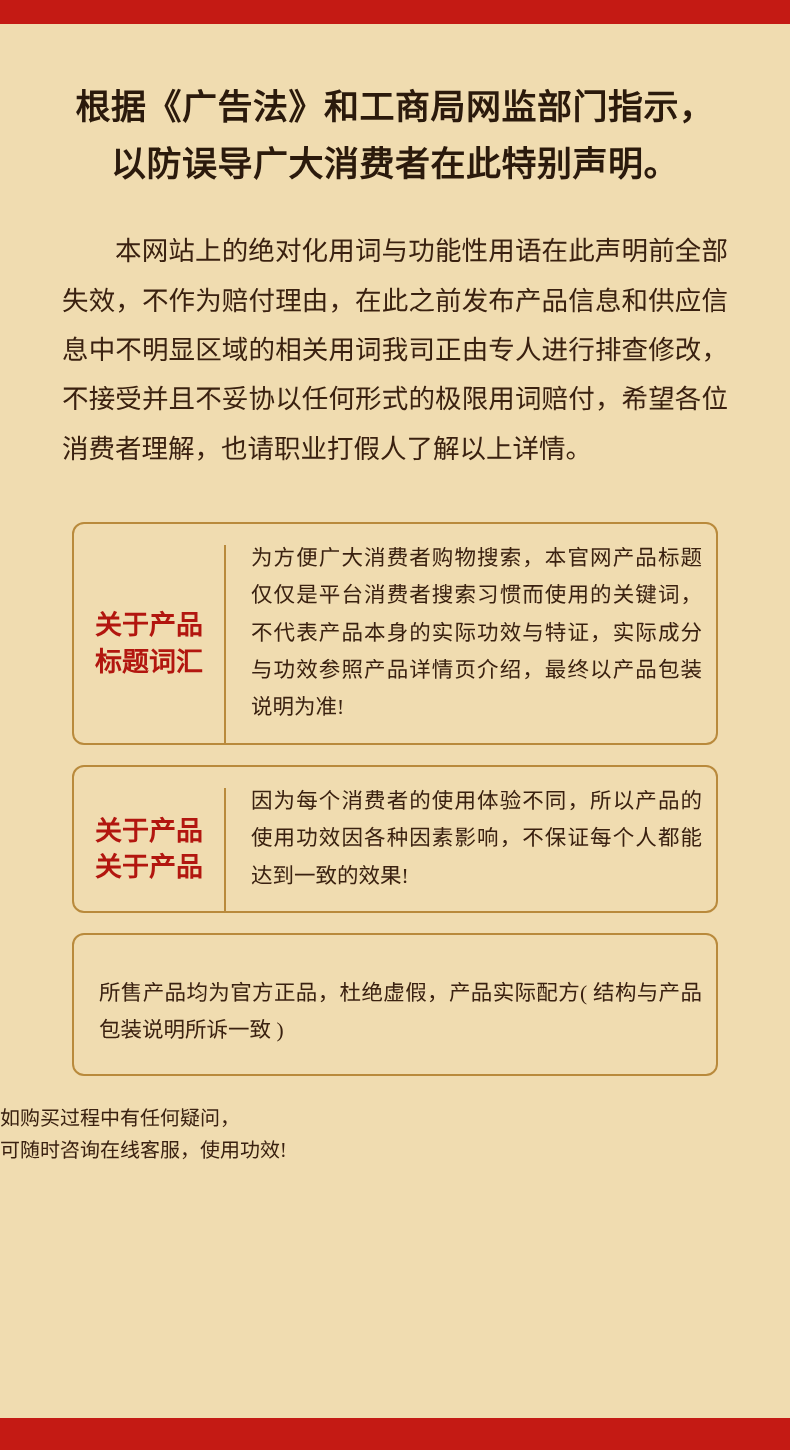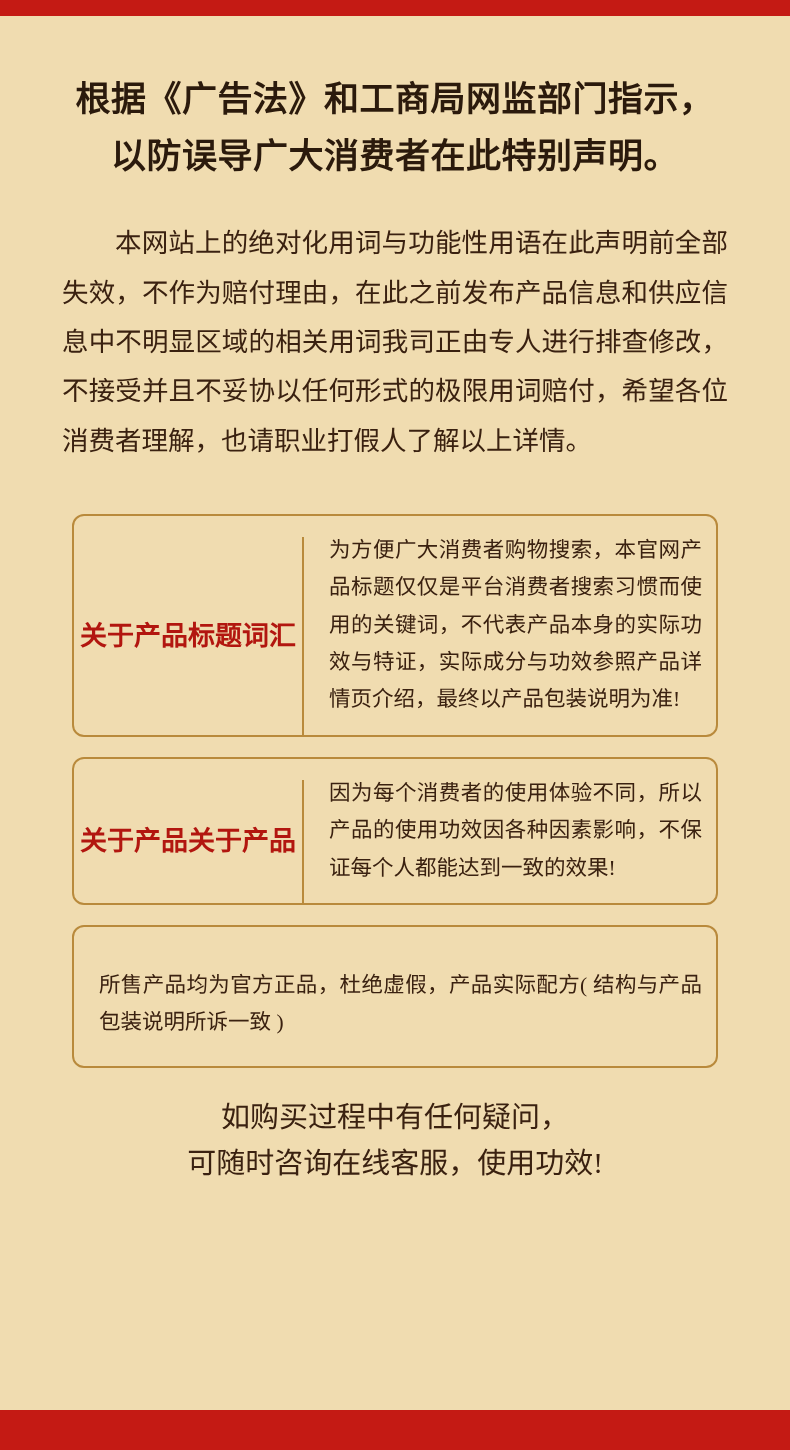--- a/index.html
+++ b/index.html
@@ -16,21 +16,21 @@
   .page {
     position: relative;
     width: 790px;
     height: 1450px;
     background: #c41a14;
     box-sizing: border-box;
   }
   .panel {
     position: absolute;
     left: 0;
-    top: 16px;
+    top: 24px;
     width: 790px;
     height: 1394px;
     background: #f0dcb0;
     box-sizing: border-box;
   }
   .top-bar {
     position: absolute;
     left: 0; top: 0;
     width: 790px; height: 28px;
     background: #c41a14;
@@ -83,21 +83,21 @@
     align-items: stretch;
     border: 2px solid #b98a3c;
     border-radius: 12px;
     background: transparent;
     margin-bottom: 20px;
     box-sizing: border-box;
   }
   .callout .label {
     flex: 0 0 152px;
     display: flex;
-    flex-direction: row;
+    flex-direction: column;
     align-items: center;
     justify-content: center;
     color: #b2160f;
     font-size: 27px;
     font-weight: bold;
     line-height: 1.35;
     padding: 14px 6px;
     box-sizing: border-box;
     border-right: 2px solid #b98a3c;
     text-align: center;
@@ -114,23 +114,23 @@
     text-align: justify;
     text-justify: inter-ideograph;
     margin-left: 7px;
   }
   .callout.c3 .label { font-size: 28px; }
   .callout.c3 .text { padding-top: 40px; padding-bottom: 24px; }
 
   
   .footer {
     margin-top: 26px;
-    text-align: center;
+    text-align: left;
     color: #3a2110;
-    font-size: 29px;
+    font-size: 20px;
     line-height: 1.6;
   }
   .footer span { display: block; }
 </style>
 </head>
 <body>
 
 <div class="page">
 
   <div class="top-bar"></div>

